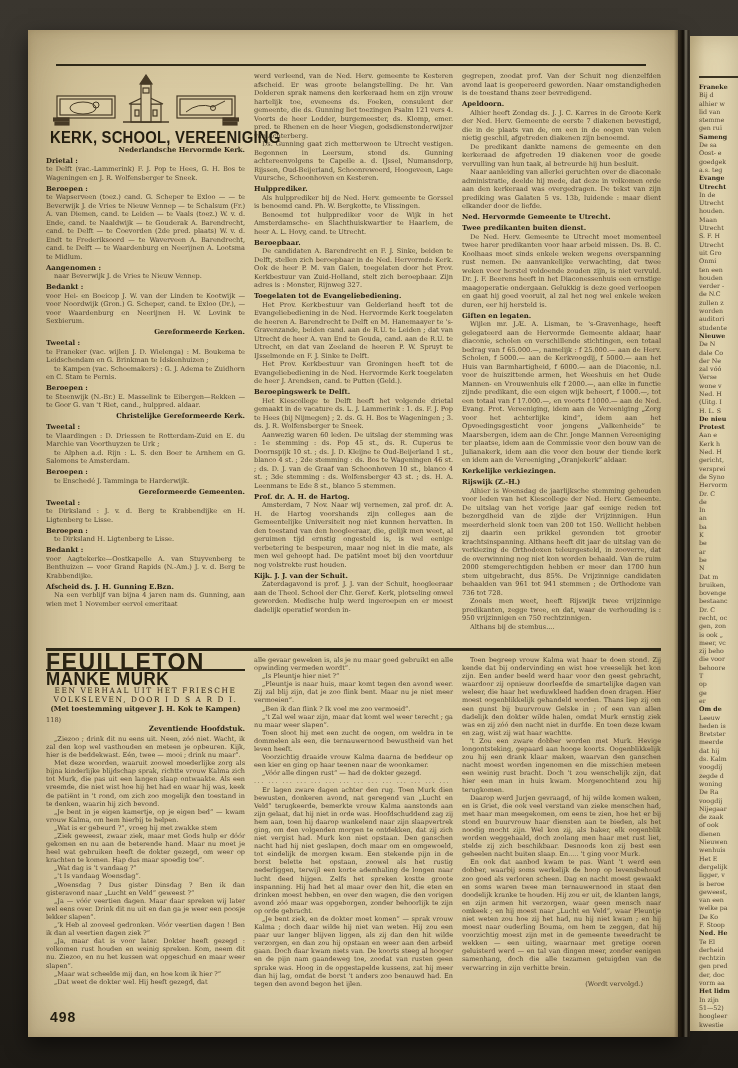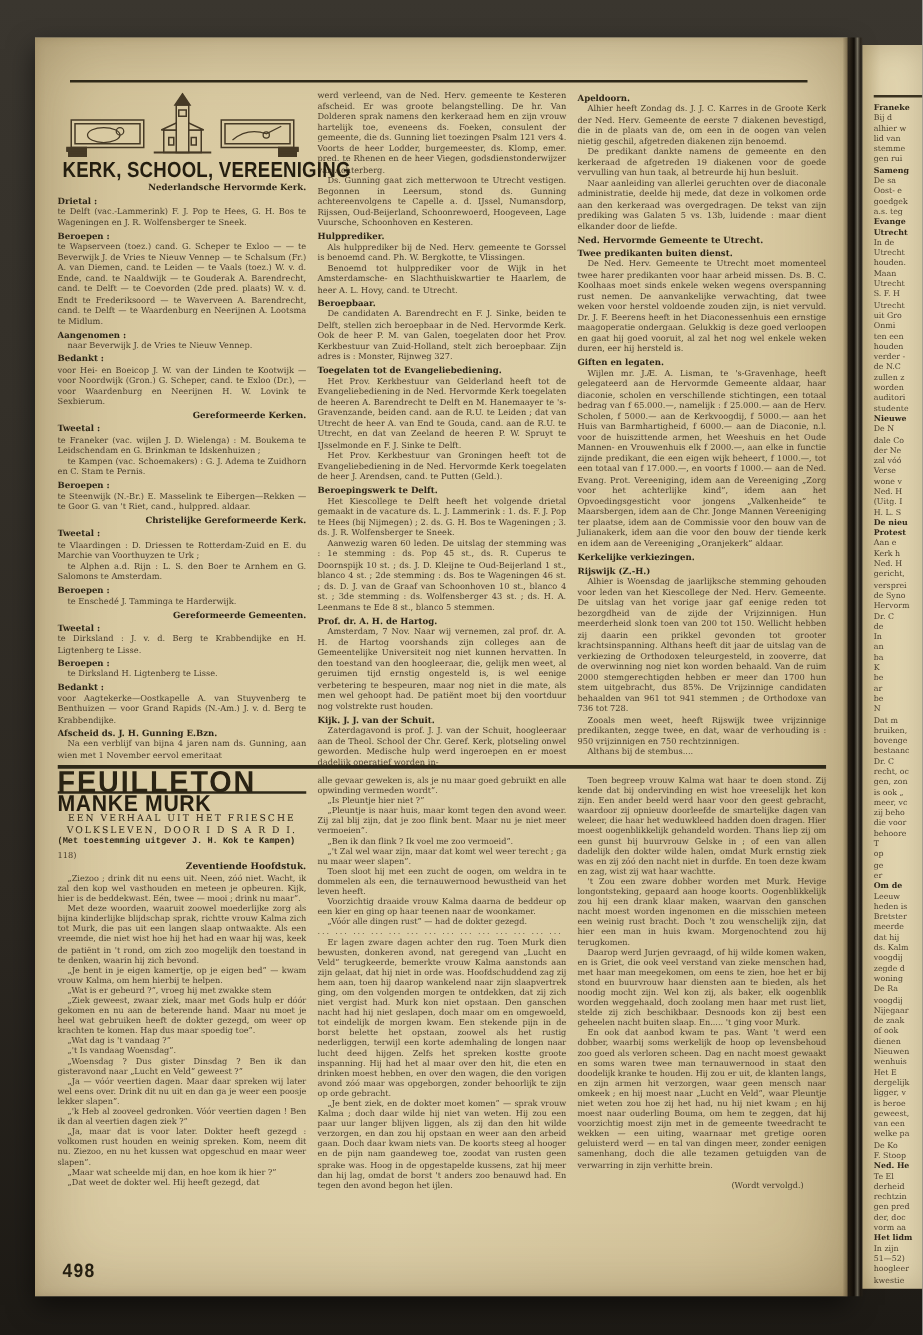--- a/index.html
+++ b/index.html
@@ -11,21 +11,21 @@
   .page{
     position:absolute;left:28px;top:30px;width:650px;height:1007px;
     background:linear-gradient(100deg,#cdbd93 0%,#d9caa2 18%,#ddcfa8 55%,#d5c59c 85%,#c8b78c 100%);
     box-shadow:inset 0 0 60px rgba(92,72,40,.38), inset 0 0 8px rgba(120,95,55,.25), 0 8px 20px rgba(0,0,0,.55);
   }
   .toprule{position:absolute;top:34px;left:28px;width:590px;height:2px;background:#2e2818;}
   .cols{display:flex;gap:9px;}
   .col{width:199px;flex:0 0 199px;color:#483c2b;}
   .top-section{position:absolute;top:42px;left:18px;width:615px;height:578px;overflow:hidden;}
   .top-section .col{font-size:6.6px;line-height:8.5px;}
-  .feuill{position:absolute;top:582px;left:18px;width:615px;height:372px;overflow:hidden;}
+  .feuill{position:absolute;top:618px;left:18px;width:615px;height:372px;overflow:hidden;}
   .feuill .col{font-size:6.5px;line-height:8.1px;}
   .rule-heavy{height:3px;background:#2e2818;margin:0 0 5px 0;}
   .blk{margin:0;}
   .blk.p{text-indent:8px;text-align:justify;}
   .blk.pn{text-align:justify;}
   .blk.h{font-weight:700;color:#2f2718;margin-top:2.5px;font-size:1.04em;}
   .blk.ch{text-align:right;font-weight:700;color:#2f2718;margin-top:2.5px;font-size:1.04em;}
   .blk.dots{letter-spacing:1.5px;overflow:hidden;white-space:nowrap;color:#53472f;}
   .blk.right{text-align:right;padding-right:18px;margin-top:8px;}
   .masthead{text-align:center;margin-bottom:4px;}
@@ -38,21 +38,21 @@
   .f-title{
     font-family:"Liberation Sans", sans-serif;font-weight:700;font-size:23px;
     letter-spacing:1.5px;color:#2a2313;transform:scaleY(1.05);transform-origin:left top;margin-top:1px;
   }
   .rule-thin{height:1.5px;background:#2e2818;margin:4px 0 4px 0;}
   .s-title{
     font-family:"Liberation Sans", sans-serif;font-weight:700;font-size:17px;
     color:#241e10;letter-spacing:.5px;transform:scaleY(1.08);transform-origin:left top;margin-bottom:3px;
   }
   .s-sub{font-weight:400;text-align:center;font-size:7.4px;letter-spacing:1.6px;color:#2f2718;line-height:9px;}
-  .s-perm{font-weight:700;font-size:6.9px;color:#2f2718;line-height:9px;margin-top:1px;font-family:Liberation Mono, monospace;}
+  .s-perm{font-weight:700;text-align:center;font-size:6.9px;color:#2f2718;line-height:9px;margin-top:1px;}
   .s-inst{font-size:6.6px;margin:2px 0 1px 0;}
   .s-chap{font-weight:700;text-align:right;font-size:7.2px;color:#2f2718;margin:1px 0 2px 0;}
   .pagenum{
     position:absolute;left:22px;top:978px;font-family:"Liberation Sans", sans-serif;
     font-weight:700;font-size:14px;color:#241e10;letter-spacing:1px;transform:scaleY(1.1);
   }
   .gutter{
     position:absolute;left:674px;top:30px;width:16px;height:1007px;
     background:linear-gradient(90deg,rgba(60,48,30,0) 0%,rgba(40,30,16,.55) 35%,#100c07 58%,rgba(235,224,190,.35) 75%,rgba(30,22,12,.5) 88%,rgba(50,42,28,.3) 100%);
   }
@@ -152,20 +152,21 @@
         <div class="blk p">Het Prov. Kerkbestuur van Groningen heeft tot de Evangeliebediening in de Ned. Hervormde Kerk toegelaten de heer J. Arendsen, cand. te Putten (Geld.).</div>
         <div class="blk h">Beroepingswerk te Delft.</div>
         <div class="blk p">Het Kiescollege te Delft heeft het volgende drietal gemaakt in de vacature ds. L. J. Lammerink : 1. ds. F. J. Pop te Hees (bij Nijmegen) ; 2. ds. G. H. Bos te Wageningen ; 3. ds. J. R. Wolfensberger te Sneek.</div>
         <div class="blk p">Aanwezig waren 60 leden. De uitslag der stemming was : 1e stemming : ds. Pop 45 st., ds. R. Cuperus te Doornspijk 10 st. ; ds. J. D. Kleijne te Oud-Beijerland 1 st., blanco 4 st. ; 2de stemming : ds. Bos te Wageningen 46 st. ; ds. D. J. van de Graaf van Schoonhoven 10 st., blanco 4 st. ; 3de stemming : ds. Wolfensberger 43 st. ; ds. H. A. Leenmans te Ede 8 st., blanco 5 stemmen.</div>
         <div class="blk h">Prof. dr. A. H. de Hartog.</div>
         <div class="blk p">Amsterdam, 7 Nov. Naar wij vernemen, zal prof. dr. A. H. de Hartog voorshands zijn colleges aan de Gemeentelijke Universiteit nog niet kunnen hervatten. In den toestand van den hoogleeraar, die, gelijk men weet, al geruimen tijd ernstig ongesteld is, is wel eenige verbetering te bespeuren, maar nog niet in die mate, als men wel gehoopt had. De patiënt moet bij den voortduur nog volstrekte rust houden.</div>
         <div class="blk h">Kijk. J. J. van der Schuit.</div>
         <div class="blk p">Zaterdagavond is prof. J. J. van der Schuit, hoogleeraar aan de Theol. School der Chr. Geref. Kerk, plotseling onwel geworden. Medische hulp werd ingeroepen en er moest dadelijk operatief worden in-</div>
       </div>
     <div class="col">
+        <div class="blk pn">gegrepen, zoodat prof. Van der Schuit nog dienzelfden avond laat is geopereerd geworden. Naar omstandigheden is de toestand thans zeer bevredigend.</div>
         <div class="blk h">Apeldoorn.</div>
         <div class="blk p">Alhier heeft Zondag ds. J. J. C. Karres in de Groote Kerk der Ned. Herv. Gemeente de eerste 7 diakenen bevestigd, die in de plaats van de, om een in de oogen van velen nietig geschil, afgetreden diakenen zijn benoemd.</div>
         <div class="blk p">De predikant dankte namens de gemeente en den kerkeraad de afgetreden 19 diakenen voor de goede vervulling van hun taak, al betreurde hij hun besluit.</div>
         <div class="blk p">Naar aanleiding van allerlei geruchten over de diaconale administratie, deelde hij mede, dat deze in volkomen orde aan den kerkeraad was overgedragen. De tekst van zijn prediking was Galaten 5 vs. 13b, luidende : maar dient elkander door de liefde.</div>
         <div class="blk h">Ned. Hervormde Gemeente te Utrecht.</div>
         <div class="blk h">Twee predikanten buiten dienst.</div>
         <div class="blk p">De Ned. Herv. Gemeente te Utrecht moet momenteel twee harer predikanten voor haar arbeid missen. Ds. B. C. Koolhaas moet sinds enkele weken wegens overspanning rust nemen. De aanvankelijke verwachting, dat twee weken voor herstel voldoende zouden zijn, is niet vervuld. Dr. J. F. Beerens heeft in het Diaconessenhuis een ernstige maagoperatie ondergaan. Gelukkig is deze goed verloopen en gaat hij goed vooruit, al zal het nog wel enkele weken duren, eer hij hersteld is.</div>
         <div class="blk h">Giften en legaten.</div>
         <div class="blk p">Wijlen mr. J.Æ. A. Lisman, te 's-Gravenhage, heeft gelegateerd aan de Hervormde Gemeente aldaar, haar diaconie, scholen en verschillende stichtingen, een totaal bedrag van f 65.000.—, namelijk : f 25.000.— aan de Herv. Scholen, f 5000.— aan de Kerkvoogdij, f 5000.— aan het Huis van Barmhartigheid, f 6000.— aan de Diaconie, n.l. voor de huiszittende armen, het Weeshuis en het Oude Mannen- en Vrouwenhuis elk f 2000.—, aan elke in functie zijnde predikant, die een eigen wijk beheert, f 1000.—, tot een totaal van f 17.000.—, en voorts f 1000.— aan de Ned. Evang. Prot. Vereeniging, idem aan de Vereeniging „Zorg voor het achterlijke kind”, idem aan het Opvoedingsgesticht voor jongens „Valkenheide” te Maarsbergen, idem aan de Chr. Jonge Mannen Vereeniging ter plaatse, idem aan de Commissie voor den bouw van de Julianakerk, idem aan die voor den bouw der tiende kerk en idem aan de Vereeniging „Oranjekerk” aldaar.</div>
         <div class="blk h">Kerkelijke verkiezingen.</div>

